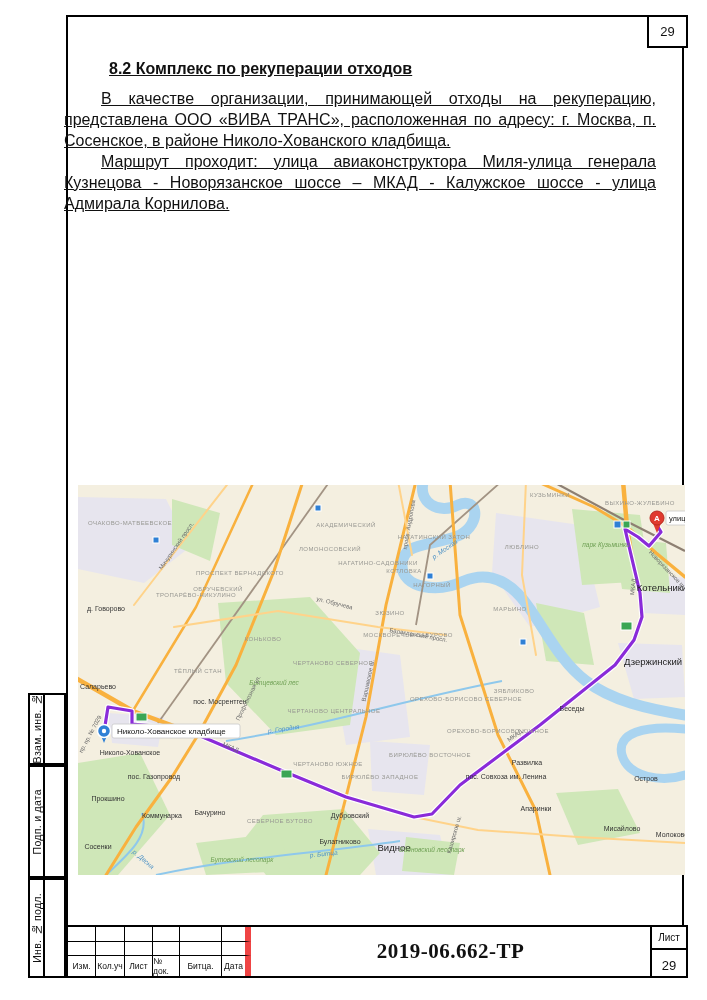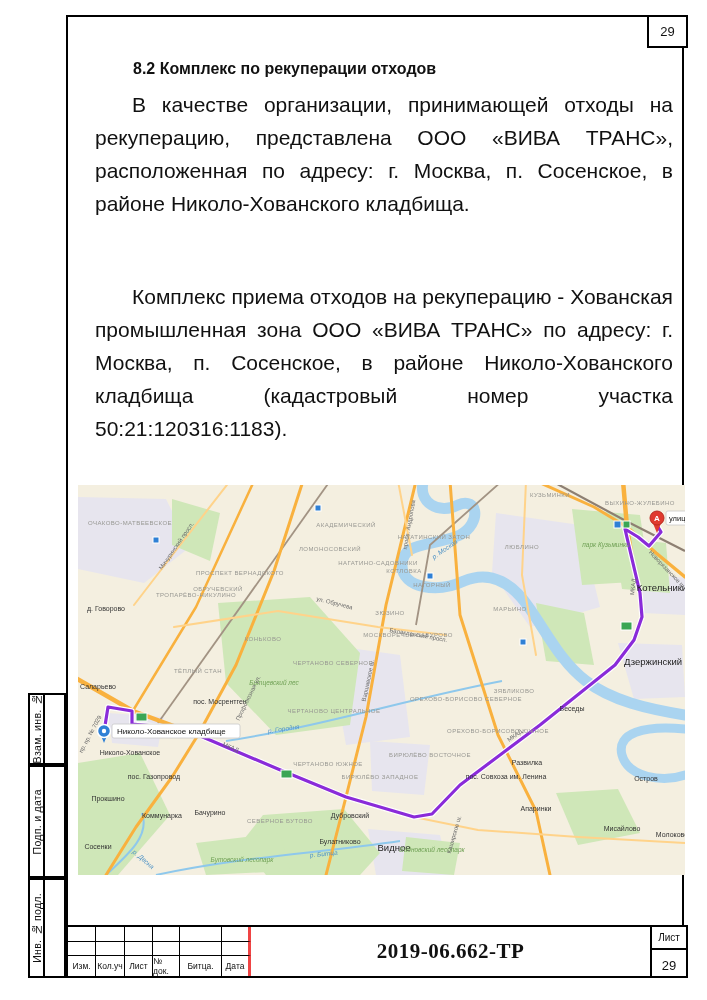--- a/index.html
+++ b/index.html
@@ -5,37 +5,37 @@
   html,body{margin:0;padding:0;}
   body{
     width:707px;height:1000px;position:relative;background:#ffffff;
     font-family:"Liberation Sans",sans-serif;color:#111;overflow:hidden;
   }
   
   .frame{position:absolute;left:66px;top:15px;width:618px;height:959px;border:2px solid #000;box-sizing:border-box;}
   .pagebox{position:absolute;left:647px;top:15px;width:41px;height:33px;border:2px solid #000;box-sizing:border-box;
     display:flex;align-items:center;justify-content:center;font-size:13px;background:#fff;}
   
-  .doc{position:absolute;left:88px;top:58px;width:592px;}
+  .doc{position:absolute;left:64px;top:58px;width:592px;text-decoration:underline;}
   .doc h2{font-size:16px;font-weight:bold;margin:0 0 8px 0;text-indent:45px;line-height:22px;}
-  .doc p{margin:7px;font-size:21px;line-height:33px;text-align:justify;text-indent:37px;}
+  .doc p{margin:0;font-size:16px;line-height:21px;text-align:justify;text-indent:37px;}
   .gap{height:23px;}
   .u{text-decoration:underline;}
   
   .sidecell{position:absolute;left:28px;width:38px;border:2px solid #000;box-sizing:border-box;display:flex;background:#fff;}
   .sidecell .lab{width:15px;border-right:2px solid #000;box-sizing:border-box;display:flex;align-items:center;justify-content:center;}
   .sidecell .lab span{writing-mode:vertical-rl;transform:rotate(180deg);font-size:10.5px;white-space:nowrap;letter-spacing:.3px;}
   .sidecell .blank{flex:1;}
   
   .tblock{position:absolute;left:66px;top:925px;width:622px;height:53px;border:2px solid #000;box-sizing:border-box;background:#fff;}
   .tb-cols{position:absolute;left:0;top:0;width:203px;height:100%;display:grid;
     grid-template-columns:28px 29px 28px 27px 42px 29px;grid-template-rows:1fr 1fr 1.1fr;}
   .tb-cols div{border-right:1.5px solid #000;border-bottom:1.5px solid #000;box-sizing:border-box;
     display:flex;align-items:center;justify-content:center;font-size:8.5px;}
-  .tb-cols div:nth-child(6n){border-right:3px solid #ef4444;}
+  .tb-cols div:nth-child(6n){border-right:6px solid #ef4444;}
   .tb-cols div:nth-child(n+13){border-bottom:none;}
   .tb-doc{position:absolute;left:183px;right:36px;top:0;height:100%;display:flex;align-items:center;justify-content:center;
     font-family:"Liberation Serif",serif;font-weight:bold;font-size:21px;letter-spacing:.5px;}
   .tb-sheet{position:absolute;right:0;top:0;width:36px;height:100%;border-left:2px solid #000;box-sizing:border-box;}
   .tb-sheet .sl{height:21px;border-bottom:2px solid #000;display:flex;align-items:center;justify-content:center;font-size:10px;}
   .tb-sheet .sn{height:30px;display:flex;align-items:center;justify-content:center;font-size:13px;}
   
   .map{position:absolute;left:78px;top:485px;width:607px;height:390px;background:#f4efe0;}
   svg text{font-family:"Liberation Sans",sans-serif;text-anchor:middle;}
   .ml-d{font-size:6px;fill:#979792;letter-spacing:.45px;}
@@ -51,23 +51,23 @@
 <body>
 
 <div class="frame"></div>
 <div class="pagebox">
   <span>29</span>
 </div>
 
 <div class="doc">
   <h2>8.2 Комплекс по рекуперации отходов</h2>
   <p>В качестве организации, принимающей отходы на рекуперацию, представлена ООО «ВИВА ТРАНС», расположенная по адресу: г. Москва, п. Сосенское, в районе Николо-Хованского кладбища.</p>
+  <p>Маршрут проходит: улица авиаконструктора Миля-улица генерала Кузнецова - Новорязанское шоссе – МКАД - Калужское шоссе - улица Адмирала Корнилова.</p>
   <div class="gap"></div>
   <div class="gap"></div>
-  <p>Комплекс приема отходов на рекуперацию - Хованская промышленная зона ООО «ВИВА ТРАНС» по адресу: г. Москва, п. Сосенское, в районе Николо-Хованского кладбища (кадастровый номер участка 50:21:120316:1183).</p>
 </div>
 
 <div class="map">
 <svg width="607" height="390" viewBox="0 0 607 390">
   <rect x="0" y="0" width="607" height="390" fill="#f4efe0"></rect>
 
   <g fill="#e7e5ee">
     <path d="M0,12 L88,14 L112,62 L66,98 L0,84 Z"></path>
     <path d="M250,160 L322,170 L332,252 L268,260 Z"></path>
     <path d="M418,28 L502,40 L522,122 L452,142 L414,88 Z"></path>

